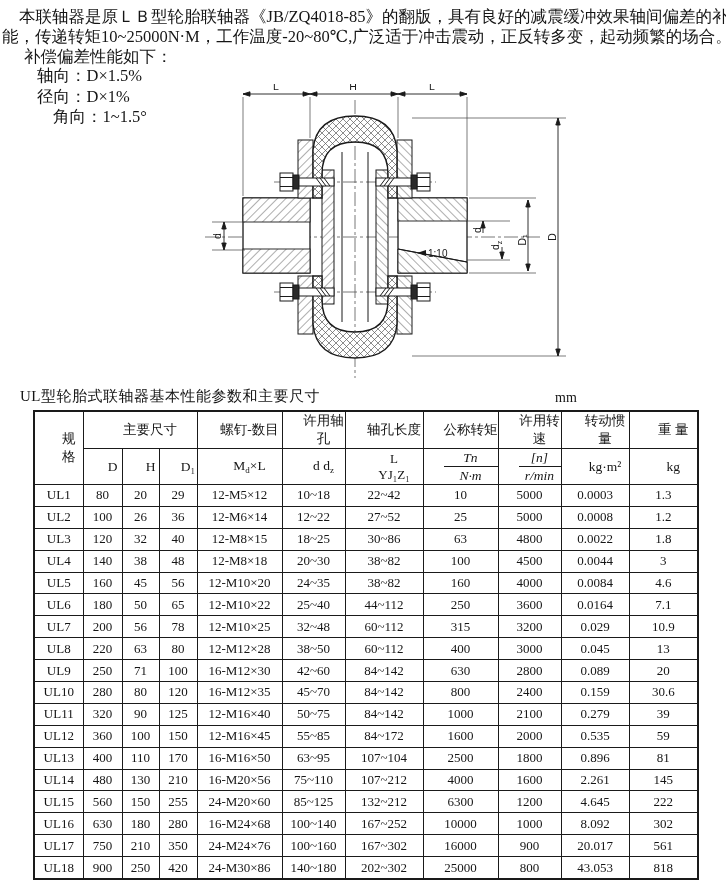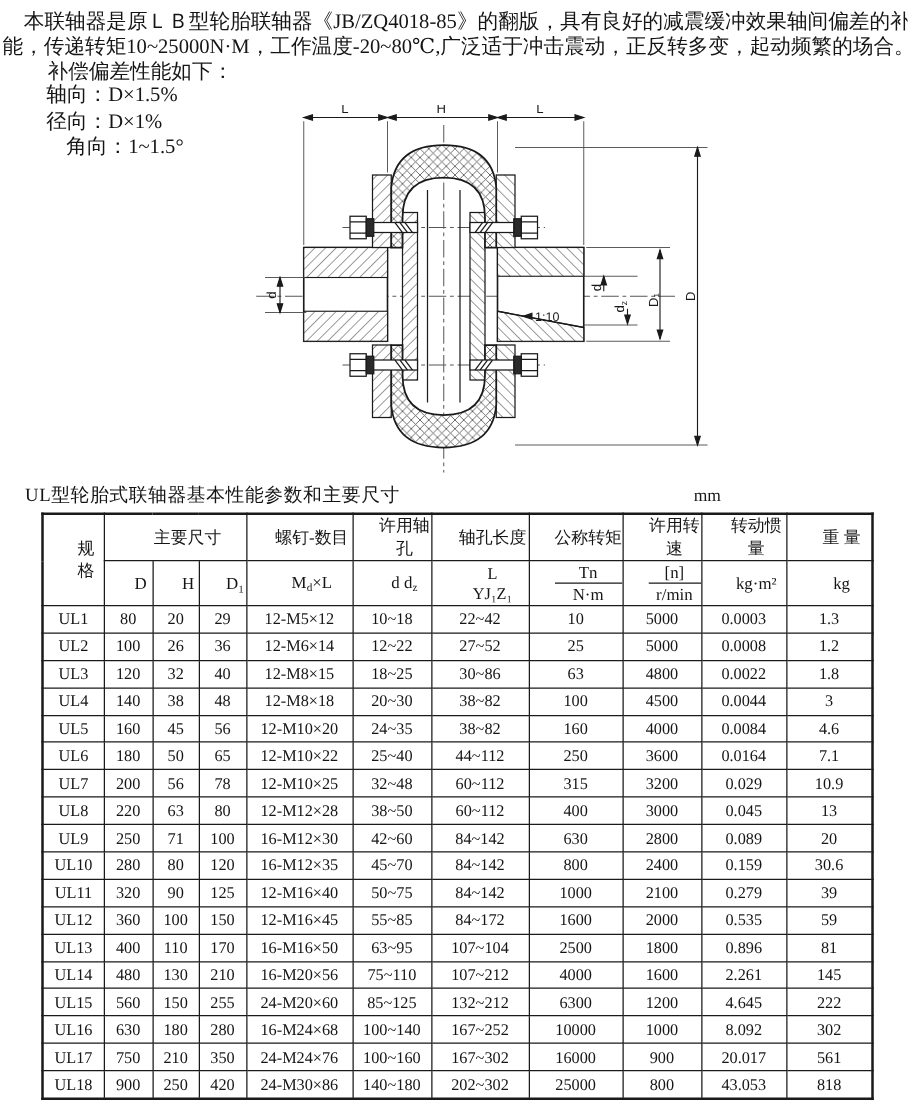--- a/index.html
+++ b/index.html
@@ -13,37 +13,37 @@
   
   #table-wrap{position:absolute;left:33px;top:410px;}
   table.spec{border-collapse:collapse;table-layout:fixed;width:664px;border:2px solid #1a1a1a;}
   table.spec th, table.spec td{
     border:1px solid #1a1a1a;text-align:center;vertical-align:middle;
     padding:0;font-weight:400;overflow:hidden;
   }
   table.spec thead th{font-size:13.5px;padding-left:20px;}
   tr.h1 th{height:34px;}
   tr.h2 th{height:35px;font-size:13px;}
-  th.split{padding:0;}
+  th.split{padding:0;font-style:italic;}
   th.split .top{height:17px;line-height:17px;border-bottom:1px solid #1a1a1a;}
   th.split .bot{height:17px;line-height:17px;}
   th.twoLine div{line-height:16px;font-size:13px;}
   table.spec tbody td{height:20.9px;font-size:13px;line-height:14px;}
   sub.s{font-size:9px;vertical-align:-3px;}
   #table-title{position:absolute;left:20px;top:387px;width:660px;text-align:left;
     font-size:15px;letter-spacing:0.5px;font-weight:500;}
   #unit-label{position:absolute;left:555px;top:390px;font-size:14px;}
   svg text{font-family:"Liberation Sans","DejaVu Sans",sans-serif;fill:#1a1a1a;}
 </style>
 </head>
 <body>
 
 <div class="intro-line" style="left:19px;top:7px;">本联轴器是原ＬＢ型轮胎联轴器《JB/ZQ4018-85》的翻版，具有良好的减震缓冲效果轴间偏差的补差性</div>
 <div class="intro-line" style="left:2px;top:27px;">能，传递转矩10~25000N·M，工作温度-20~80℃,广泛适于冲击震动，正反转多变，起动频繁的场合。</div>
-<div class="intro-line" style="left:38px;top:47px;text-align:right;">补偿偏差性能如下：</div>
+<div class="intro-line" style="left:24px;top:47px;text-align:right;">补偿偏差性能如下：</div>
 <div class="intro-line" style="left:37px;top:66px;">轴向：D×1.5%</div>
 <div class="intro-line" style="left:37px;top:87px;">径向：D×1%</div>
 <div class="intro-line" style="left:37px;top:107px;margin-left:16px;">角向：1~1.5°</div>
 
 <svg class="abs" style="left:110px;top:84px;width:470px;height:300px;" viewBox="110 84 470 300">
   <defs>
     <pattern id="hL" width="6" height="6" patternUnits="userSpaceOnUse" patternTransform="rotate(45)">
       <rect width="6" height="6" fill="#ffffff"></rect>
         <line x1="0" y1="0" x2="0" y2="6" stroke="#4c4c4c" stroke-width="0.9"></line>
     </pattern>

